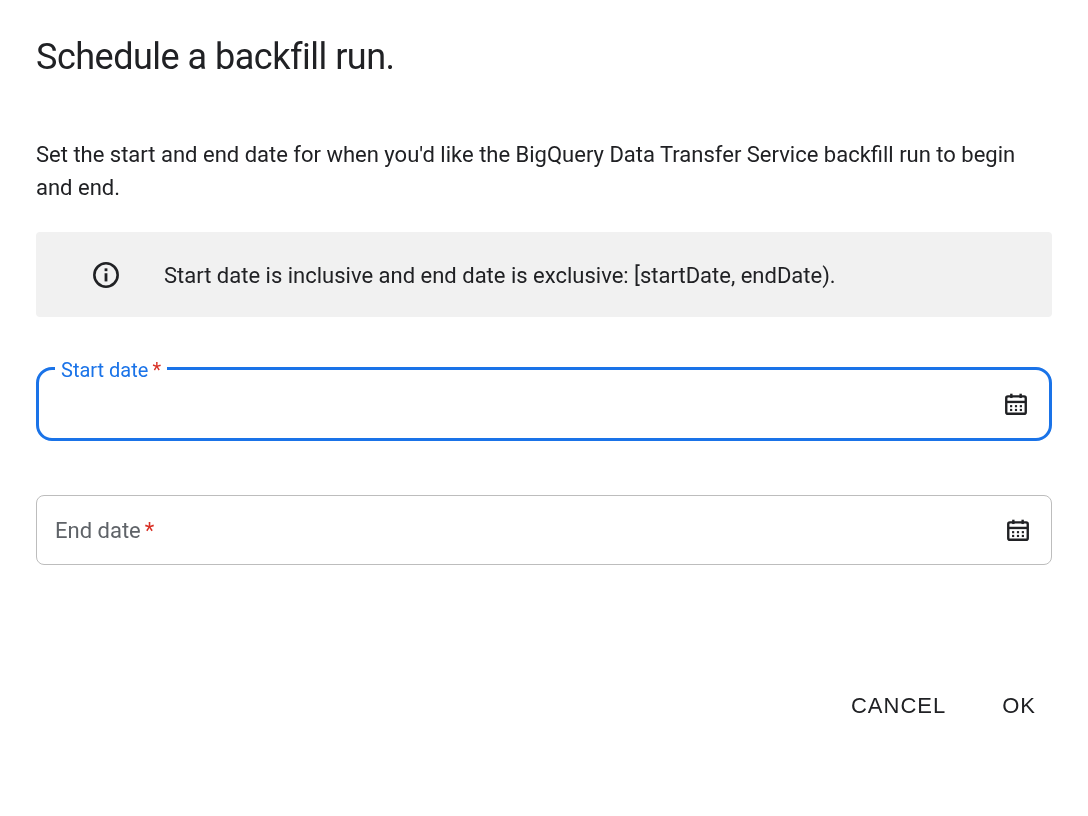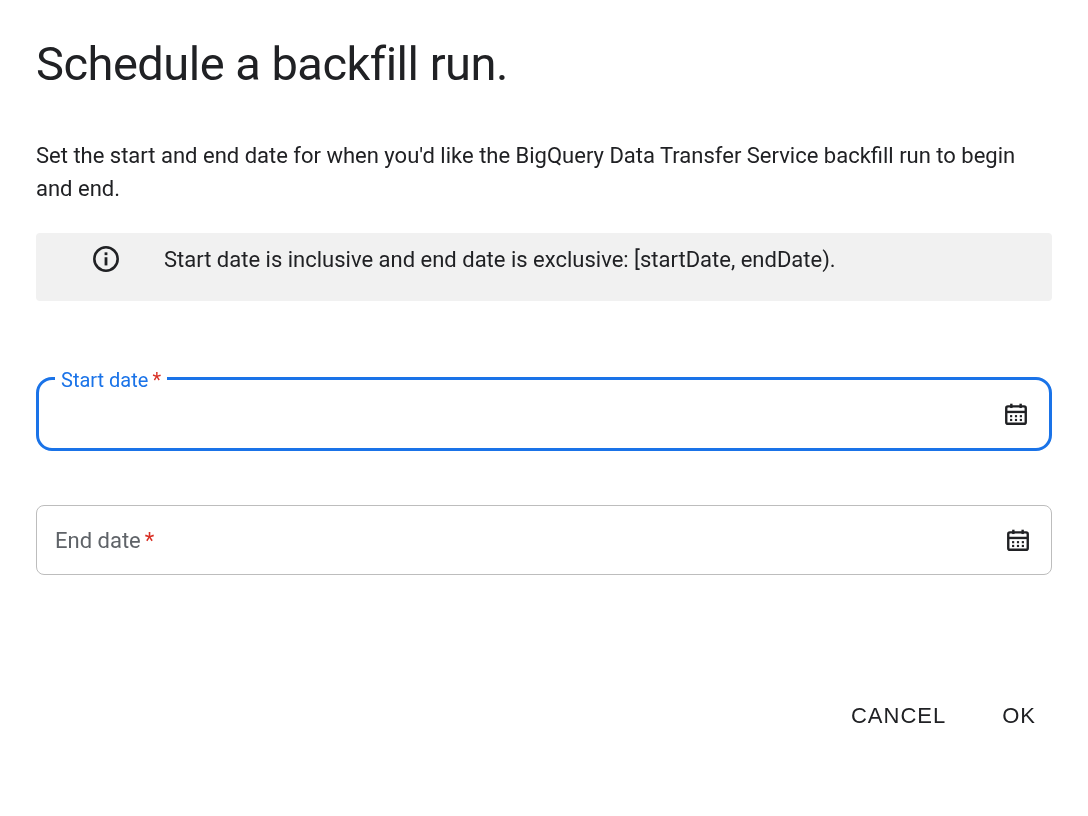--- a/index.html
+++ b/index.html
@@ -8,38 +8,38 @@
       padding: 0;
     }
     body {
       font-family: Roboto, "Helvetica Neue", Arial, sans-serif;
       background: #fff;
       color: #202124;
       padding: 36px;
       width: 1088px;
     }
     .title {
-      font-size: 47px;
+      font-size: 36px;
       font-weight: 400;
-      margin-bottom: 48px;
+      margin-bottom: 60px;
       letter-spacing: -0.5px;
     }
     .description {
       font-size: 22px;
       line-height: 1.5;
       margin-bottom: 28px;
       max-width: 1020px;
     }
     .info-banner {
       background: #f1f1f1;
       border-radius: 4px;
-      padding: 12px 24px 28px 56px;
+      padding: 29px 24px 28px 56px;
       display: flex;
       align-items: center;
-      margin-bottom: 76px;
+      margin-bottom: 50px;
     }
     .info-banner .icon {
       margin-right: 44px;
       display: inline-flex;
       align-items: center;
       justify-content: center;
     }
     .info-text {
       font-size: 22px;
       color: #202124;

